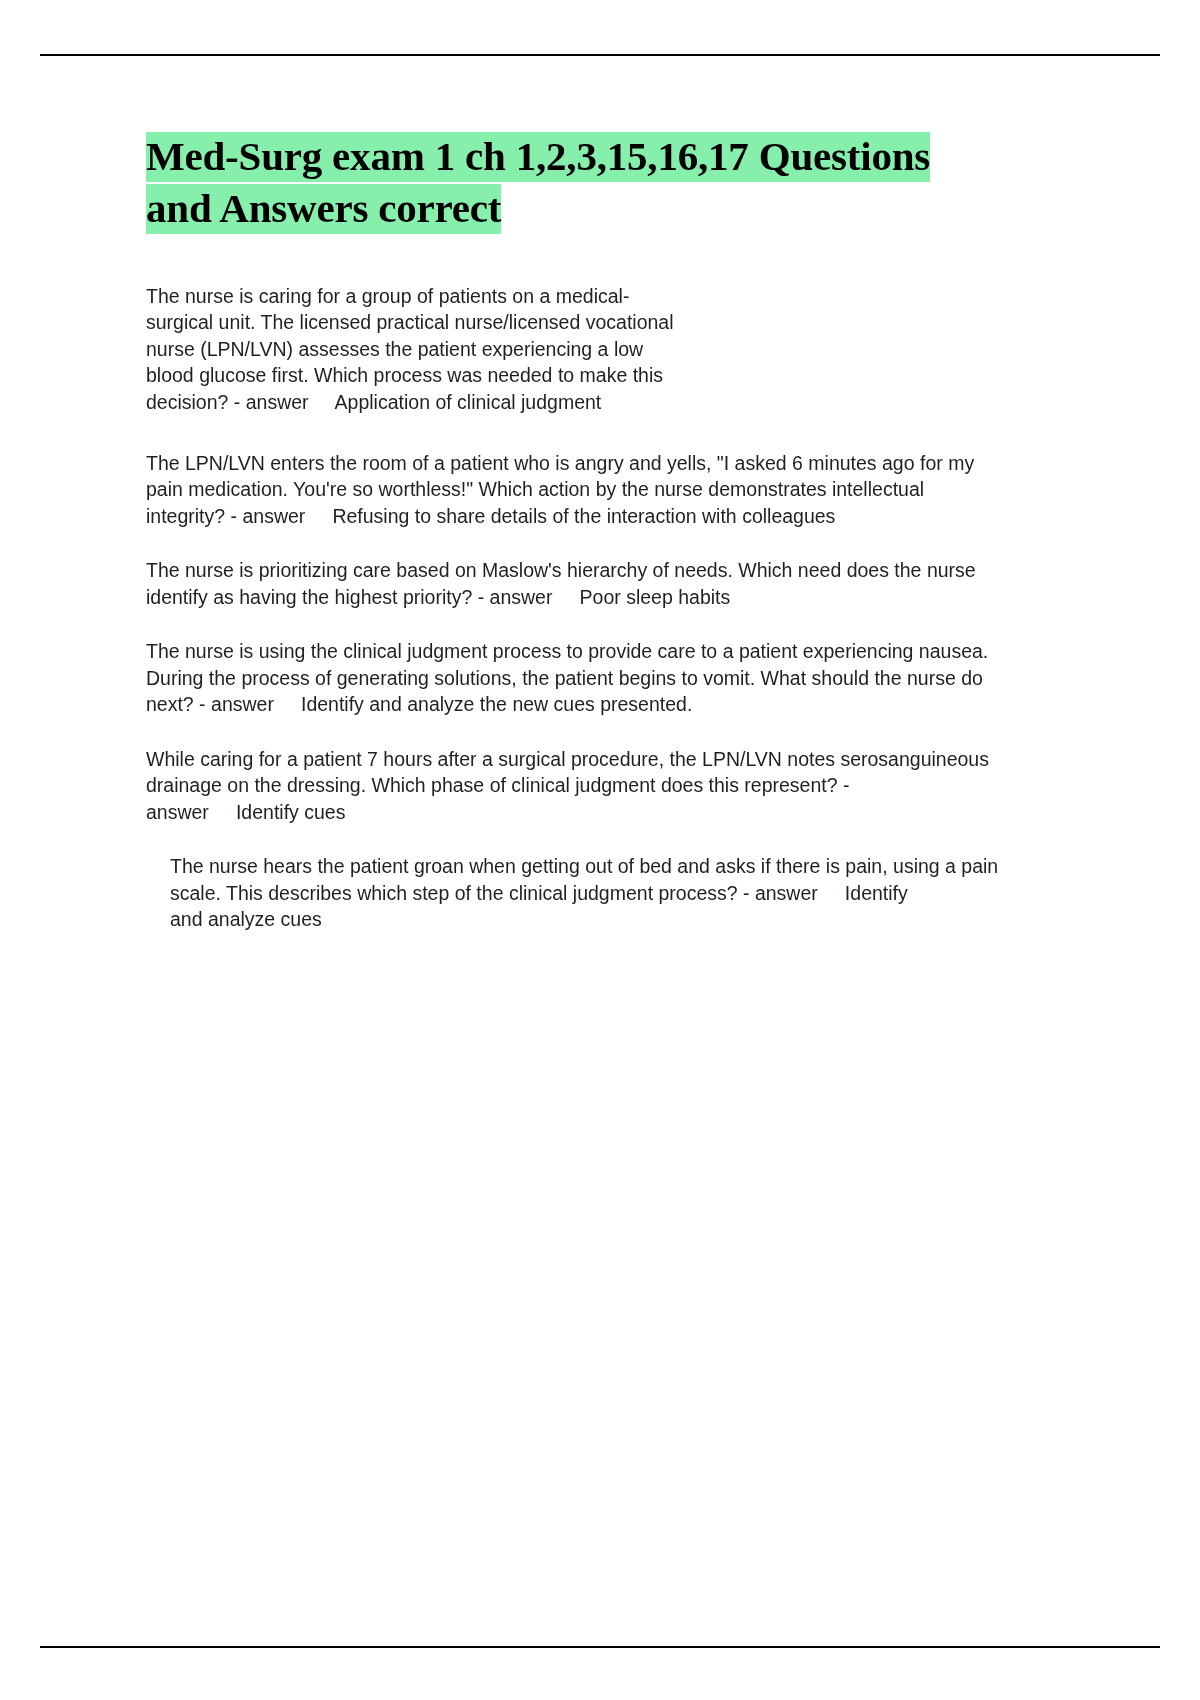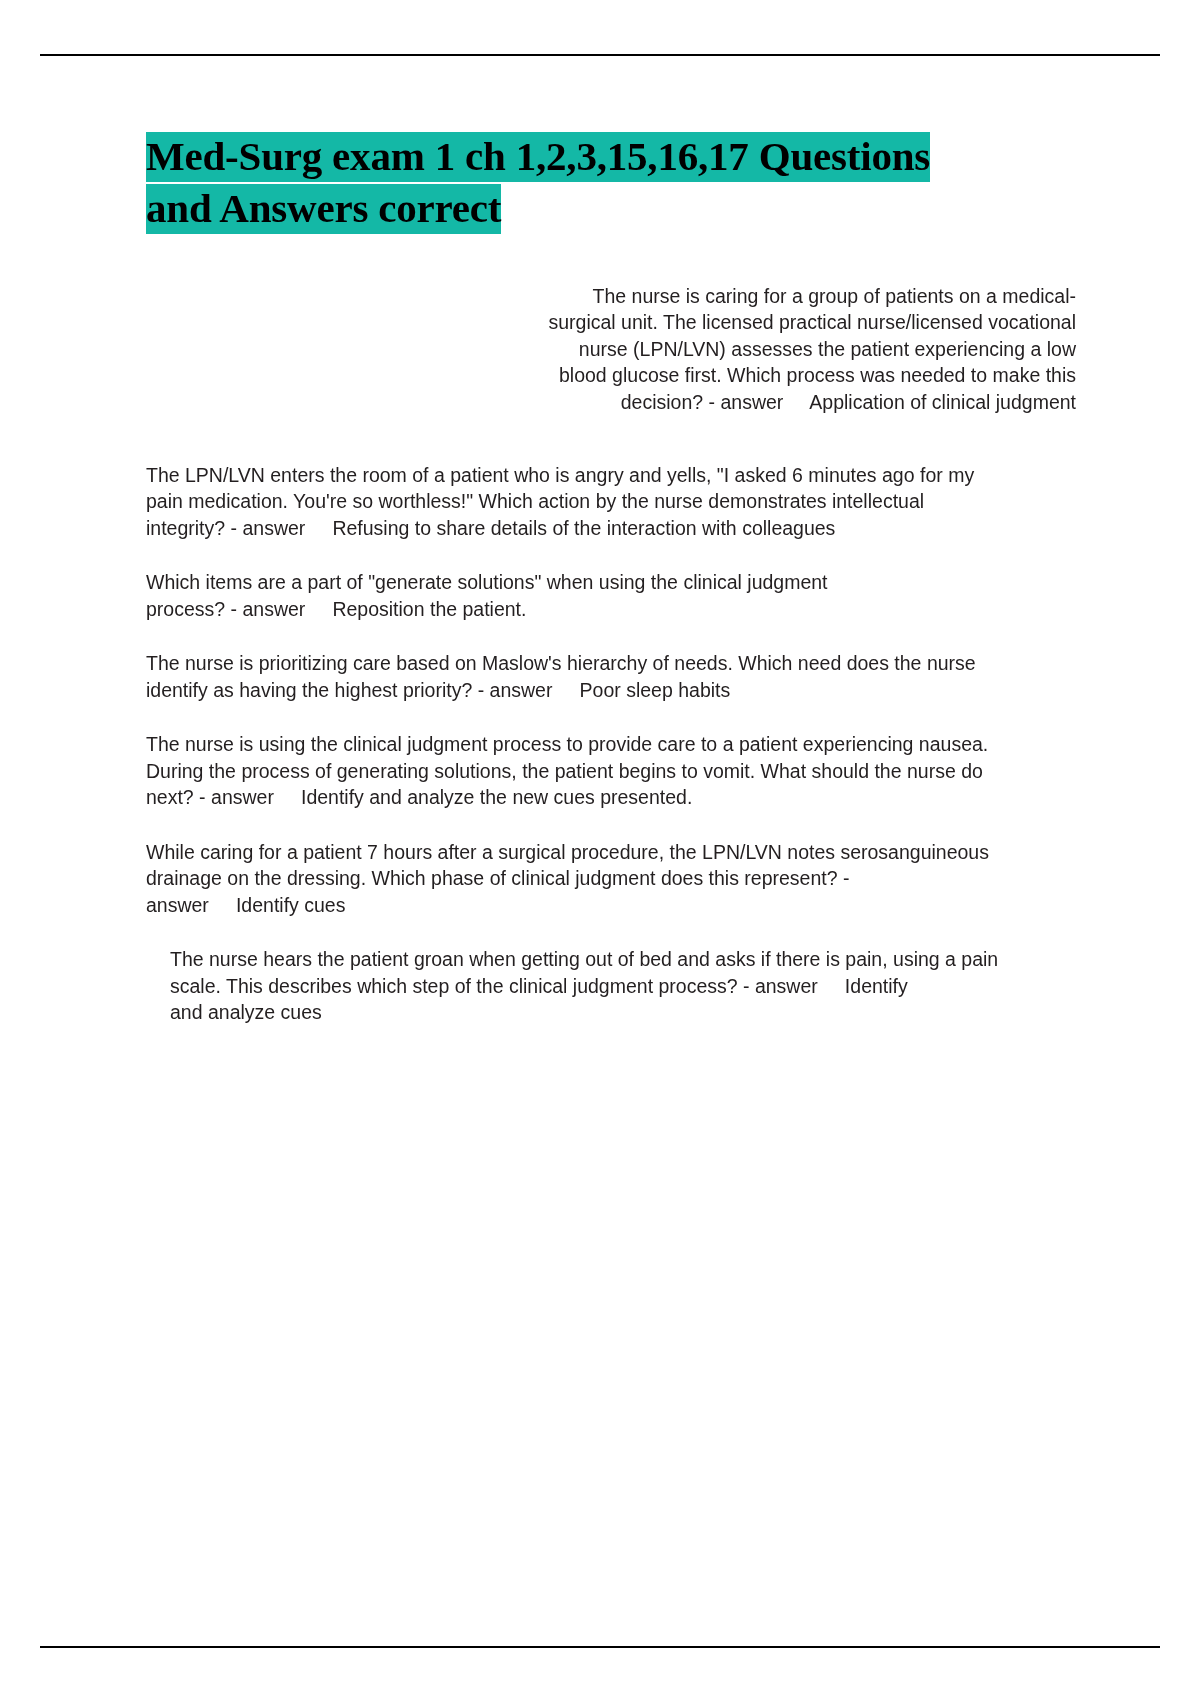--- a/index.html
+++ b/index.html
@@ -40,39 +40,38 @@
 
   .doc-title {
     font-family: "Liberation Serif", serif;
     font-weight: bold;
     font-size: 41px;
     line-height: 1.28;
     margin: 0;
     letter-spacing: -0.2px;
   }
   .doc-title .hl {
-    background: #14b8a6;
+    background: #86efac;
     box-decoration-break: clone;
     -webkit-box-decoration-break: clone;
     padding: 1px 0 3px 0;
   }
 
   .qa-list {
     margin-top: 48px;
   }
   .qa-block {
     font-size: 19.5px;
     line-height: 1.36;
     color: #231f20;
     margin: 0 0 28px 0;
     white-space: pre-wrap;
   }
   .qa-block.first {
-    margin-bottom: 46px;
-    text-align: right;
+    margin-bottom: 34px;
   }
   .qa-block:last-child {
     margin-bottom: 0;
     margin-left: 24px;
   }
 </style>
 </head>
 <body>
 
 <div class="page">
@@ -85,22 +84,20 @@
 
     <div class="qa-list">
       <p class="qa-block first">The nurse is caring for a group of patients on a medical-
 surgical unit. The licensed practical nurse/licensed vocational
 nurse (LPN/LVN) assesses the patient experiencing a low
 blood glucose first. Which process was needed to make this
 decision? - answer     Application of clinical judgment</p>
       <p class="qa-block">The LPN/LVN enters the room of a patient who is angry and yells, "I asked 6 minutes ago for my
 pain medication. You're so worthless!" Which action by the nurse demonstrates intellectual
 integrity? - answer     Refusing to share details of the interaction with colleagues</p>
-      <p class="qa-block">Which items are a part of "generate solutions" when using the clinical judgment
-process? - answer     Reposition the patient.</p>
       <p class="qa-block">The nurse is prioritizing care based on Maslow's hierarchy of needs. Which need does the nurse
 identify as having the highest priority? - answer     Poor sleep habits</p>
       <p class="qa-block">The nurse is using the clinical judgment process to provide care to a patient experiencing nausea.
 During the process of generating solutions, the patient begins to vomit. What should the nurse do
 next? - answer     Identify and analyze the new cues presented.</p>
       <p class="qa-block">While caring for a patient 7 hours after a surgical procedure, the LPN/LVN notes serosanguineous
 drainage on the dressing. Which phase of clinical judgment does this represent? -
 answer     Identify cues</p>
       <p class="qa-block">The nurse hears the patient groan when getting out of bed and asks if there is pain, using a pain
 scale. This describes which step of the clinical judgment process? - answer     Identify

